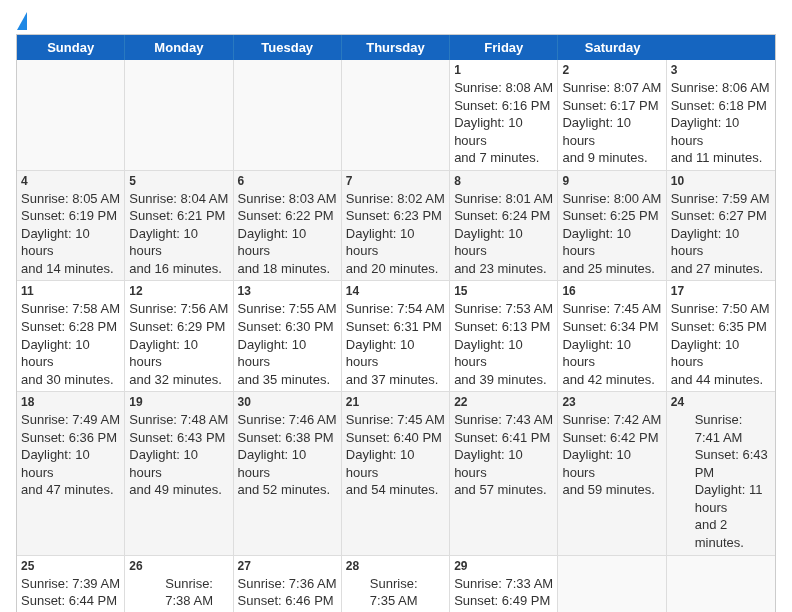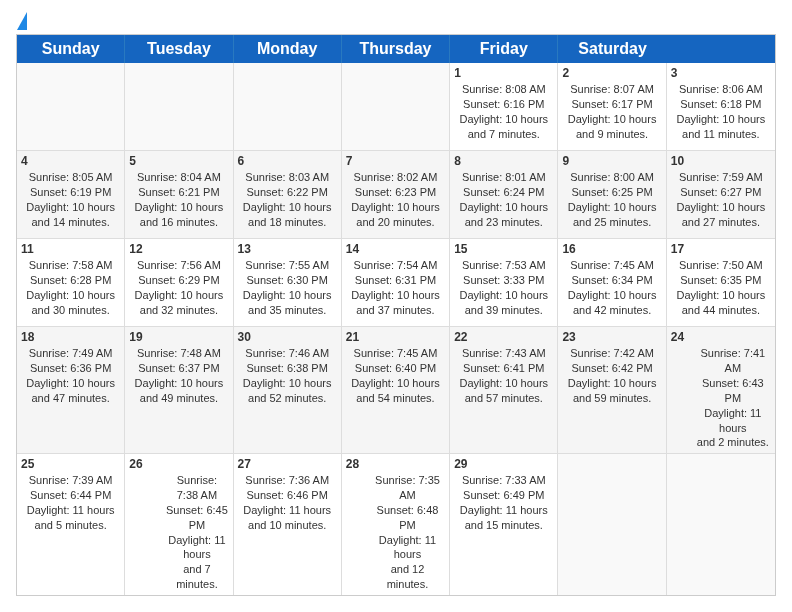--- a/index.html
+++ b/index.html
@@ -47,21 +47,21 @@
       flex-direction: column;
       border: 1px solid #ccc;
     }
     .cal-header-row {
       display: grid;
       grid-template-columns: repeat(7, 1fr);
       background: #1565c0;
     }
     .cal-header-cell {
       color: #fff;
-      font-size: 16px;
+      font-size: 13px;
       font-weight: bold;
       text-align: center;
       padding: 5px 2px;
       border-right: 1px solid #2979c0;
     }
     .cal-header-cell:last-child { border-right: none; }
     .cal-body {
       flex: 1;
       display: flex;
       flex-direction: column;
@@ -85,24 +85,23 @@
     }
     .cal-cell:last-child { border-right: none; }
     .cal-cell.empty { background: #f9f9f9; }
     .day-number {
       font-size: 12px;
       font-weight: bold;
       color: #333;
       margin-bottom: 2px;
     }
     .day-info {
-      font-size: 11px;
+      font-size: 13px;
       color: #333;
       line-height: 1.35;
-      text-align: center;
     }
     
     .cal-row:nth-child(even) .cal-cell:not(.empty) {
       background: #f5f5f5;
     }
     .cal-row:nth-child(even) .cal-cell.empty {
       background: #efefef;
     }
   </style>
 </head>
@@ -119,22 +118,22 @@
     </div>
     <div class="header-right">
       <div class="month-title"></div>
       <div class="location"></div>
     </div>
   </div>
 
   <div class="calendar">
     <div class="cal-header-row">
     <div class="cal-header-cell">Sunday</div>
+        <div class="cal-header-cell">Monday</div>
         <div class="cal-header-cell">Tuesday</div>
-        <div class="cal-header-cell">Monday</div>
         <div class="cal-header-cell">Thursday</div>
         <div class="cal-header-cell">Friday</div>
         <div class="cal-header-cell">Saturday</div>
       </div>
     <div class="cal-body">
     <div class="cal-row">
           <div class="cal-cell empty"></div>
           <div class="cal-cell empty"></div>
           <div class="cal-cell empty"></div>
           <div class="cal-cell empty"></div>
@@ -236,21 +235,21 @@
           <div class="cal-cell">
             <div class="day-number">14</div>
             <div class="day-info" style="white-space: pre-line;">Sunrise: 7:54 AM
 Sunset: 6:31 PM
 Daylight: 10 hours
 and 37 minutes.</div>
           </div>
           <div class="cal-cell">
             <div class="day-number">15</div>
             <div class="day-info" style="white-space: pre-line;">Sunrise: 7:53 AM
-Sunset: 3:33 PM
+Sunset: 6:13 PM
 Daylight: 10 hours
 and 39 minutes.</div>
           </div>
           <div class="cal-cell">
             <div class="day-number">16</div>
             <div class="day-info" style="white-space: pre-line;">Sunrise: 7:45 AM
 Sunset: 6:34 PM
 Daylight: 10 hours
 and 42 minutes.</div>
           </div>
@@ -266,21 +265,21 @@
           <div class="cal-cell">
             <div class="day-number">18</div>
             <div class="day-info" style="white-space: pre-line;">Sunrise: 7:49 AM
 Sunset: 6:36 PM
 Daylight: 10 hours
 and 47 minutes.</div>
           </div>
           <div class="cal-cell">
             <div class="day-number">19</div>
             <div class="day-info" style="white-space: pre-line;">Sunrise: 7:48 AM
-Sunset: 6:37 PM
+Sunset: 6:43 PM
 Daylight: 10 hours
 and 49 minutes.</div>
           </div>
           <div class="cal-cell">
             <div class="day-number">30</div>
             <div class="day-info" style="white-space: pre-line;">Sunrise: 7:46 AM
 Sunset: 6:38 PM
 Daylight: 10 hours
 and 52 minutes.</div>
           </div>

